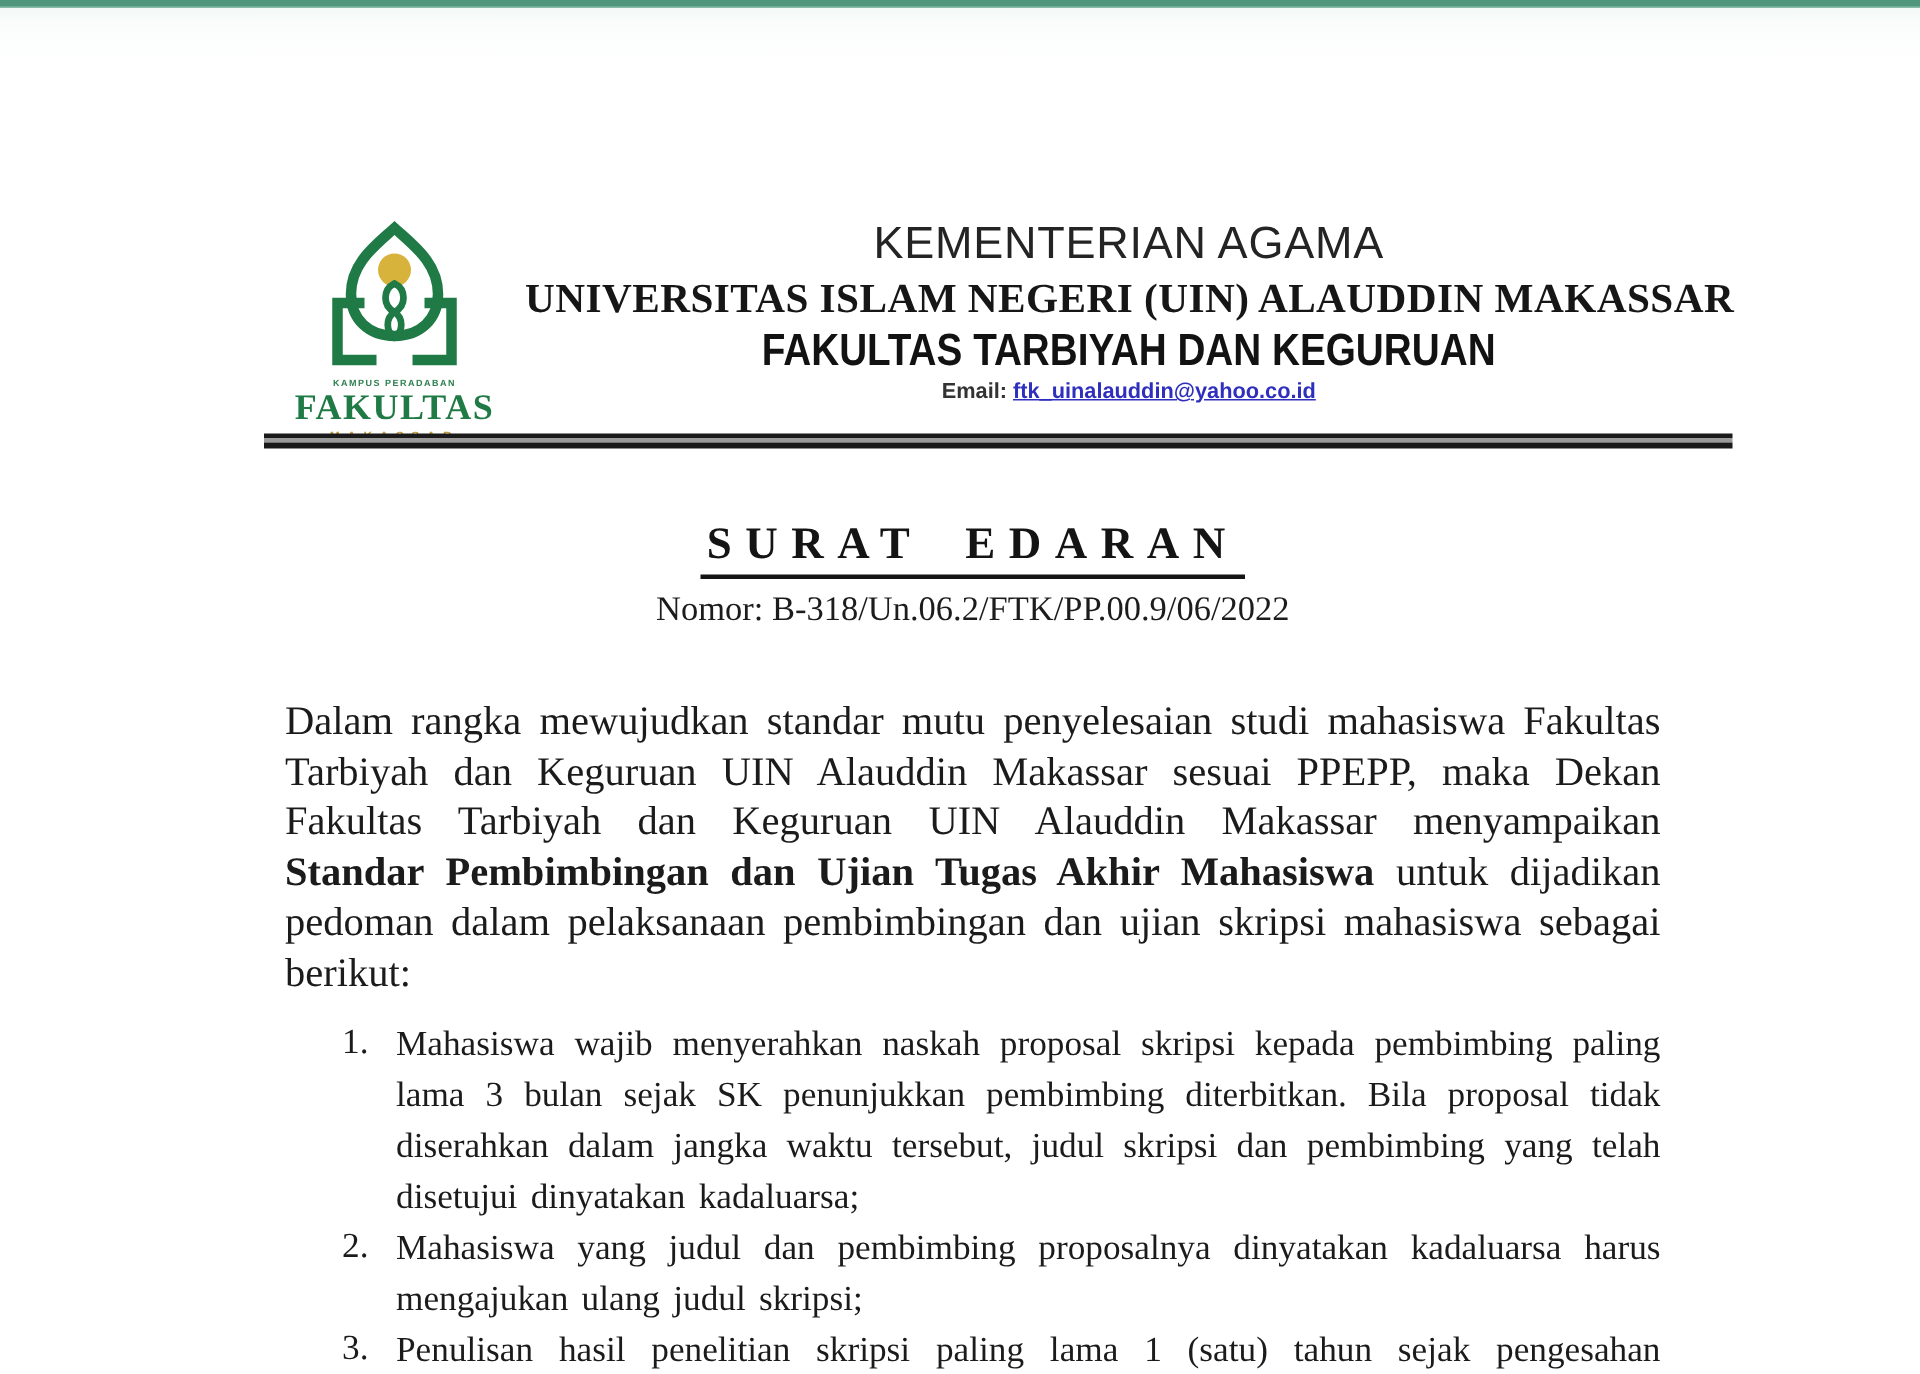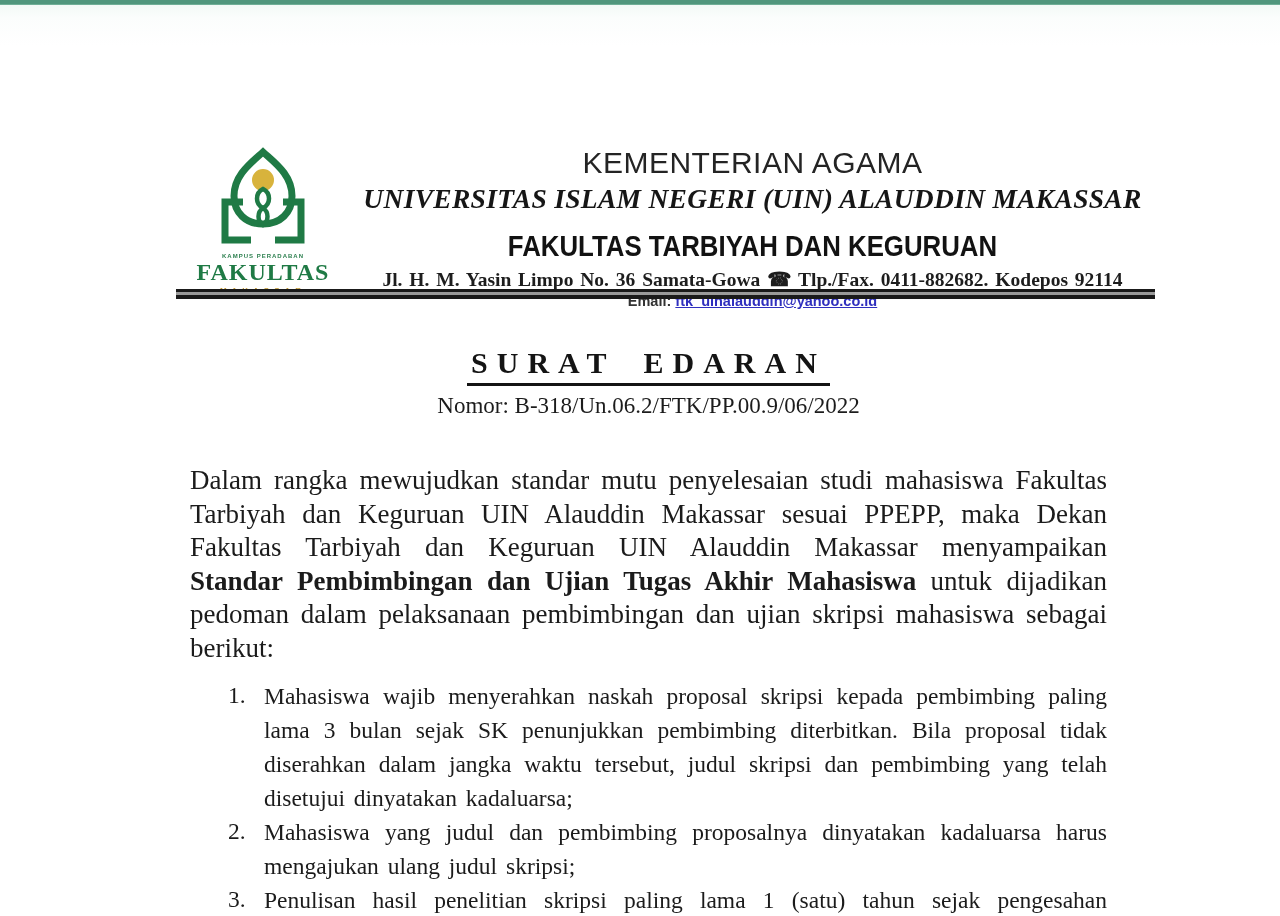--- a/index.html
+++ b/index.html
@@ -38,23 +38,23 @@
   }
   .head-text {
     position:absolute; left:350px; top:146px; width:805px; text-align:center;
   }
   .ministry {
     font-family:"Liberation Sans",sans-serif;
     font-size:30px; color:#242424; letter-spacing:0.5px;
   }
   .university {
     margin-top:3px; font-family:"Liberation Serif",serif; font-weight:bold;
-    font-size:27.5px; color:#161616; letter-spacing:0.3px; white-space:nowrap;font-style:italic;
+    font-size:27.5px; color:#161616; letter-spacing:0.3px; white-space:nowrap;
   }
-  .faculty { margin-top:14px; }
+  .faculty { margin-top:2px; }
   .faculty span {
     display:inline-block; transform:scaleX(0.86); transform-origin:center;
     font-family:"Liberation Sans",sans-serif; font-weight:bold;
     font-size:30px; color:#121212; white-space:nowrap;
   }
   .address {
     margin-top:5px; font-family:"Liberation Serif",serif; font-weight:bold;
     font-size:19.5px; color:#1d1d1d; white-space:nowrap; word-spacing:2px;
   }
   .email-line {
@@ -116,21 +116,20 @@
     <div class="logo-name">FAKULTAS</div>
     <div class="logo-city">MAKASSAR</div>
   </div>
 
   <div class="head-text">
     <div class="ministry">KEMENTERIAN AGAMA</div>
     <div class="university">UNIVERSITAS ISLAM NEGERI (UIN) ALAUDDIN MAKASSAR</div>
     <div class="faculty">
       <span>FAKULTAS TARBIYAH DAN KEGURUAN</span>
     </div>
-    <div class="address">Jl. H. M. Yasin Limpo No. 36 Samata-Gowa ☎ Tlp./Fax. 0411-882682. Kodepos 92114</div>
     <div class="email-line">
       <span>Email:</span>
       <a class="email-link">ftk_uinalauddin@yahoo.co.id</a>
     </div>
   </div>
 
   <div class="rule">
     <div class="rule-a"></div>
     <div class="rule-b"></div>
     <div class="rule-c"></div>

